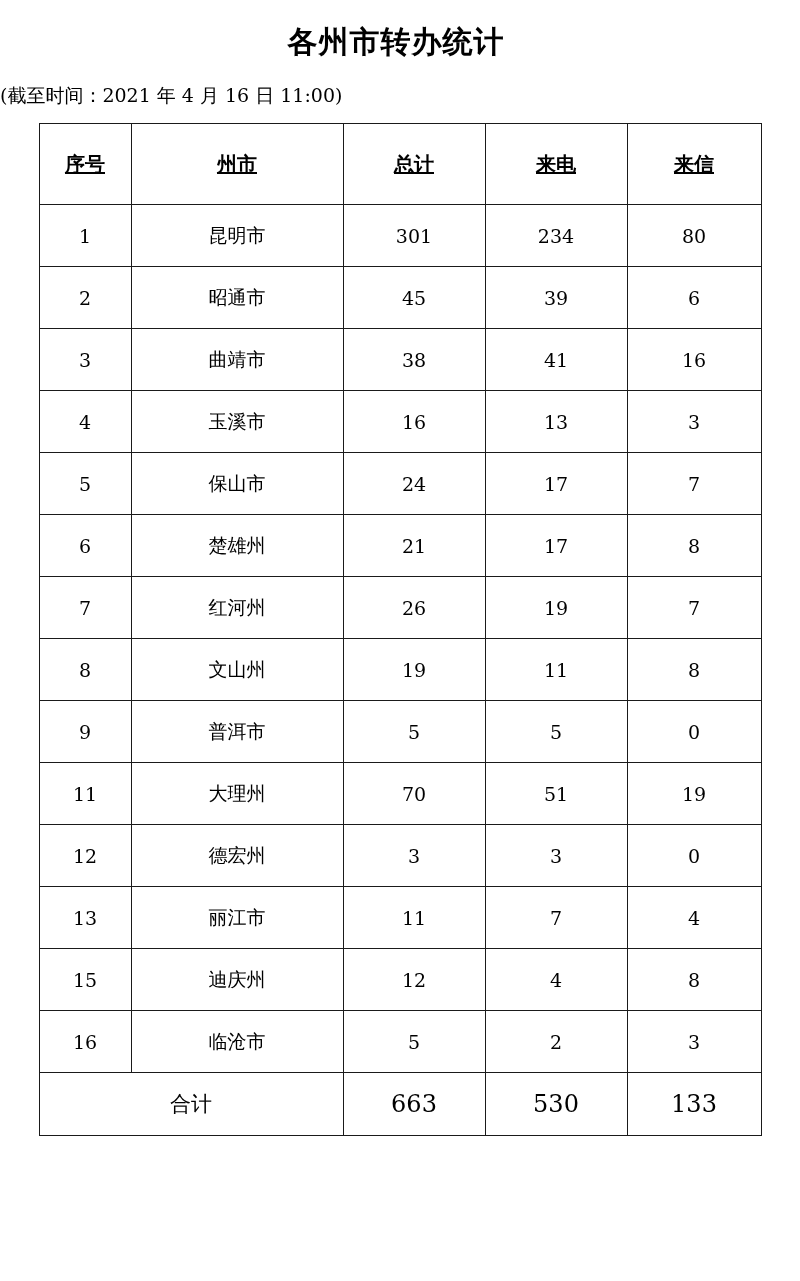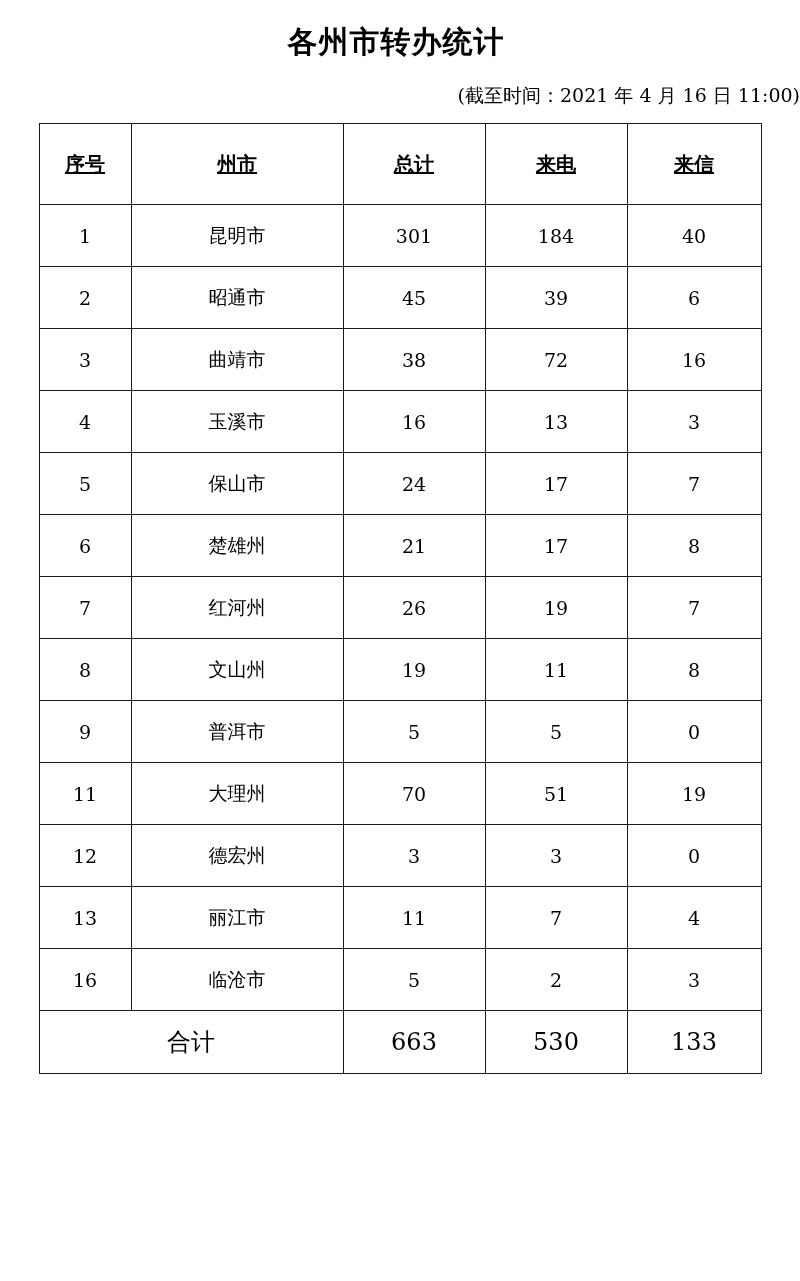--- a/index.html
+++ b/index.html
@@ -24,21 +24,21 @@
   .doc-title {
     text-align: center;
     font-size: 30px;
     font-weight: bold;
     letter-spacing: 1px;
     margin: 22px 8px 0 0;
     line-height: 1.3;
     font-family: "DejaVu Serif", "Liberation Serif", serif;
   }
   .doc-subtitle {
-    text-align: right;
+    text-align: left;
     font-size: 19px;
     margin: 22px 0 14px 0;
     font-family: "DejaVu Serif", "Liberation Serif", serif;
   }
   table.stats {
     border-collapse: collapse;
     width: 722px;
     margin: 0 auto;
     table-layout: fixed;
   }
@@ -64,21 +64,21 @@
   col.c-call { width: 142px; }
   col.c-mail { width: 134px; }
   .num { font-size: 19px; }
   .city { font-size: 20px; }
   tr.total-row td {
     font-weight: normal;
     font-size: 24px;
     height: 62px;
   }
   tr.total-row td.total-label {
-    font-size: 24px;
+    font-size: 21px;
   }
 </style>
 </head>
 <body>
 
 <div class="page">
 
   <div class="doc-title">各州市转办统计</div>
   <div class="doc-subtitle">(截至时间：2021 年 4 月 16 日 11:00)</div>
 
@@ -97,35 +97,35 @@
         <th>总计</th>
         <th>来电</th>
         <th>来信</th>
       </tr>
     </thead>
     <tbody id="table-body">
         <tr>
           <td class="num">1</td>
           <td class="city">昆明市</td>
           <td class="num">301</td>
-          <td class="num">184</td>
-          <td class="num">40</td>
+          <td class="num">234</td>
+          <td class="num">80</td>
         </tr>
         <tr>
           <td class="num">2</td>
           <td class="city">昭通市</td>
           <td class="num">45</td>
           <td class="num">39</td>
           <td class="num">6</td>
         </tr>
         <tr>
           <td class="num">3</td>
           <td class="city">曲靖市</td>
           <td class="num">38</td>
-          <td class="num">72</td>
+          <td class="num">41</td>
           <td class="num">16</td>
         </tr>
         <tr>
           <td class="num">4</td>
           <td class="city">玉溪市</td>
           <td class="num">16</td>
           <td class="num">13</td>
           <td class="num">3</td>
         </tr>
         <tr>
@@ -176,20 +176,27 @@
           <td class="num">3</td>
           <td class="num">3</td>
           <td class="num">0</td>
         </tr>
         <tr>
           <td class="num">13</td>
           <td class="city">丽江市</td>
           <td class="num">11</td>
           <td class="num">7</td>
           <td class="num">4</td>
+        </tr>
+        <tr>
+          <td class="num">15</td>
+          <td class="city">迪庆州</td>
+          <td class="num">12</td>
+          <td class="num">4</td>
+          <td class="num">8</td>
         </tr>
         <tr>
           <td class="num">16</td>
           <td class="city">临沧市</td>
           <td class="num">5</td>
           <td class="num">2</td>
           <td class="num">3</td>
         </tr>
       </tbody>
     <tfoot>

